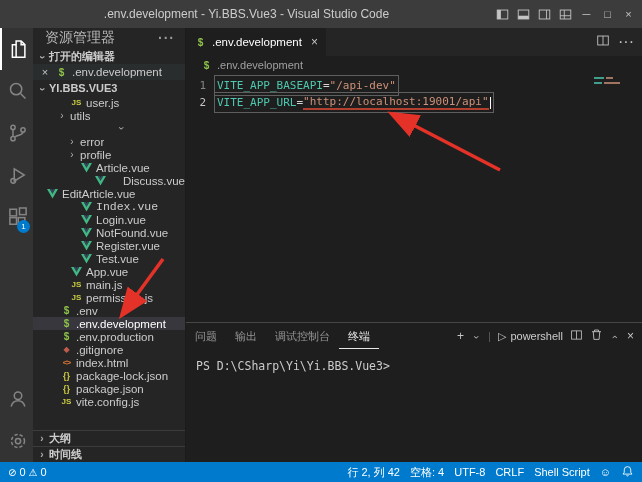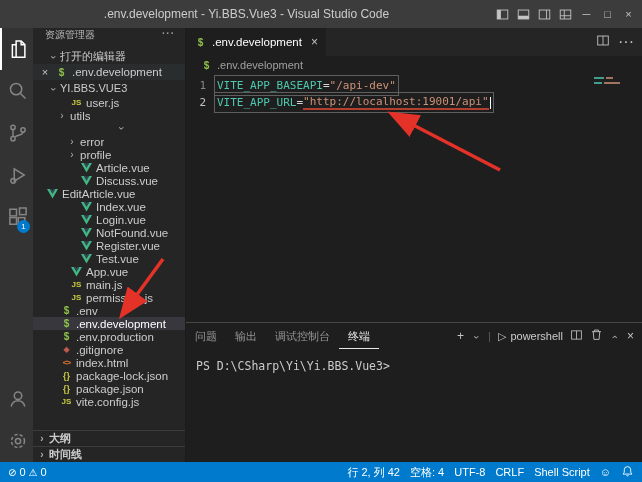--- a/index.html
+++ b/index.html
@@ -20,23 +20,23 @@
   
   .activitybar { flex:0 0 33px; background:#333333; display:flex; flex-direction:column; align-items:stretch; }
   .ab-icon { height:42px; display:flex; align-items:center; justify-content:center; color:#858585; position:relative; border-left:2px solid transparent; cursor:pointer; }
   .ab-icon.active { color:#ffffff; border-left:2px solid #ffffff; }
   .ab-icon svg { stroke:currentColor; fill:none; stroke-width:1.2; }
   .ab-spacer { flex:1; }
   .badge { position:absolute; right:3px; bottom:5px; min-width:13px; height:13px; border-radius:7px; background:#007acc; color:#fff; font-size:8px; display:flex; align-items:center; justify-content:center; }
 
   
   .sidebar { flex:0 0 153px; background:#252526; color:#cccccc; display:flex; flex-direction:column; min-height:0; border-right:1px solid #1b1b1c; }
-  .sb-title { flex:0 0 20px; display:flex; align-items:flex-start; justify-content:space-between; padding:0 10px 0 12px; font-size:10px; color:#b8b8b8; }
+  .sb-title { flex:0 0 20px; display:flex; align-items:center; justify-content:space-between; padding:0 10px 0 12px; font-size:14px; color:#b8b8b8; }
   .sb-more { color:#9a9a9a; letter-spacing:1px; font-weight:bold; }
-  .sb-header { flex:0 0 16px; display:flex; align-items:center; gap:2px; font-size:11px; font-weight:400; padding:0 15px; color:#cccccc; }
+  .sb-header { flex:0 0 16px; display:flex; align-items:center; gap:2px; font-size:11px; font-weight:700; padding:0 4px; color:#cccccc; }
   .chev { display:inline-block; width:10px; text-align:center; font-size:10px; color:#b0b0b0; transform-origin:50% 55%; }
   .chev.exp { transform:rotate(90deg); }
   .oe-item { flex:0 0 16px; display:flex; align-items:center; gap:4px; font-size:11.5px; padding-left:6px; background:#2a2d2e; }
   .oe-close { color:#c5c5c5; font-size:11px; width:12px; text-align:center; }
   .tree { flex:1 1 auto; overflow:hidden; font-size:11.5px; }
   .tree-row { height:13px; display:flex; align-items:center; gap:3px; white-space:nowrap; cursor:pointer; color:#cccccc; }
   .tree-row.selected { background:#37373d; color:#ffffff; }
   .tree-label { overflow:hidden; text-overflow:ellipsis; }
   .sb-bottom { flex:0 0 15px; display:flex; align-items:center; gap:2px; font-size:11px; font-weight:700; border-top:1px solid #3c3c3c; padding:0 4px; }
 
@@ -233,41 +233,41 @@
           <div class="tree-row" style="padding-left: 34px;">
             <span class="chev"></span>
             <span class="ficon vue">
               <svg width="11" height="10" viewBox="0 0 11 10">
                 <path d="M0 0l5.5 9.5L11 0H8.2L5.5 4.7 2.8 0z" fill="#41b883"></path>
                 <path d="M2.8 0L5.5 4.7 8.2 0H6.3L5.5 1.5 4.7 0z" fill="#35495e"></path>
               </svg>
             </span>
             <span class="tree-label">Article.vue</span>
           </div>
-          <div class="tree-row" style="padding-left: 34px;">
+          <div class="tree-row" style="padding-left: 34px; justify-content: space-between;">
             <span class="chev"></span>
             <span class="ficon vue">
               <svg width="11" height="10" viewBox="0 0 11 10">
                 <path d="M0 0l5.5 9.5L11 0H8.2L5.5 4.7 2.8 0z" fill="#41b883"></path>
                 <path d="M2.8 0L5.5 4.7 8.2 0H6.3L5.5 1.5 4.7 0z" fill="#35495e"></path>
               </svg>
             </span>
             <span class="tree-label">Discuss.vue</span>
           </div>
           <div class="tree-row" style="">
             <span class="chev"></span>
             <span class="ficon vue">
               <svg width="11" height="10" viewBox="0 0 11 10">
                 <path d="M0 0l5.5 9.5L11 0H8.2L5.5 4.7 2.8 0z" fill="#41b883"></path>
                 <path d="M2.8 0L5.5 4.7 8.2 0H6.3L5.5 1.5 4.7 0z" fill="#35495e"></path>
               </svg>
             </span>
             <span class="tree-label">EditArticle.vue</span>
           </div>
-          <div class="tree-row" style="padding-left: 34px;">
+          <div class="tree-row" style="padding-left: 34px; font-family: Liberation Mono, monospace;">
             <span class="chev"></span>
             <span class="ficon vue">
               <svg width="11" height="10" viewBox="0 0 11 10">
                 <path d="M0 0l5.5 9.5L11 0H8.2L5.5 4.7 2.8 0z" fill="#41b883"></path>
                 <path d="M2.8 0L5.5 4.7 8.2 0H6.3L5.5 1.5 4.7 0z" fill="#35495e"></path>
               </svg>
             </span>
             <span class="tree-label">Index.vue</span>
           </div>
           <div class="tree-row" style="padding-left: 34px;">

